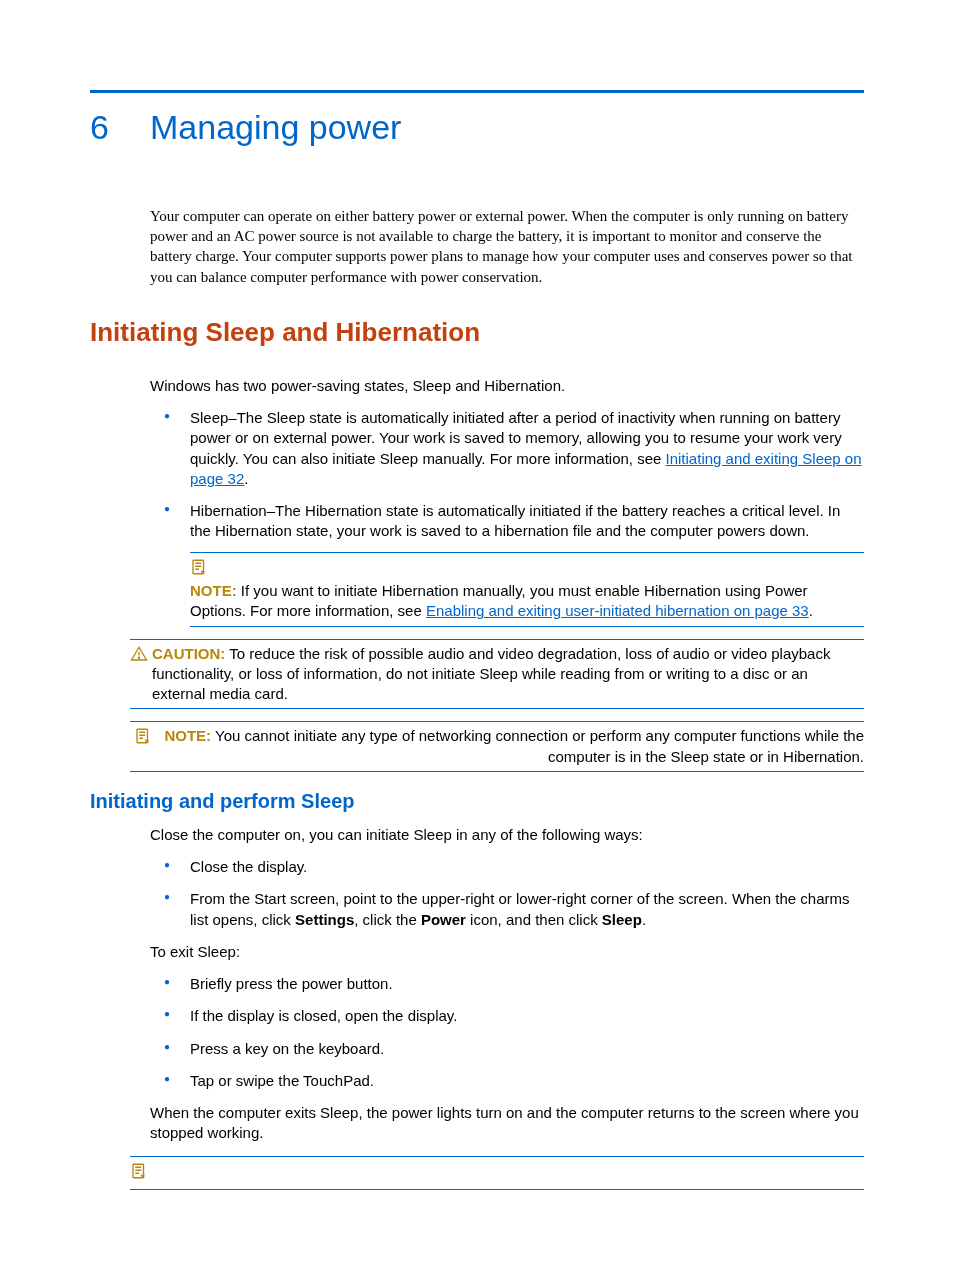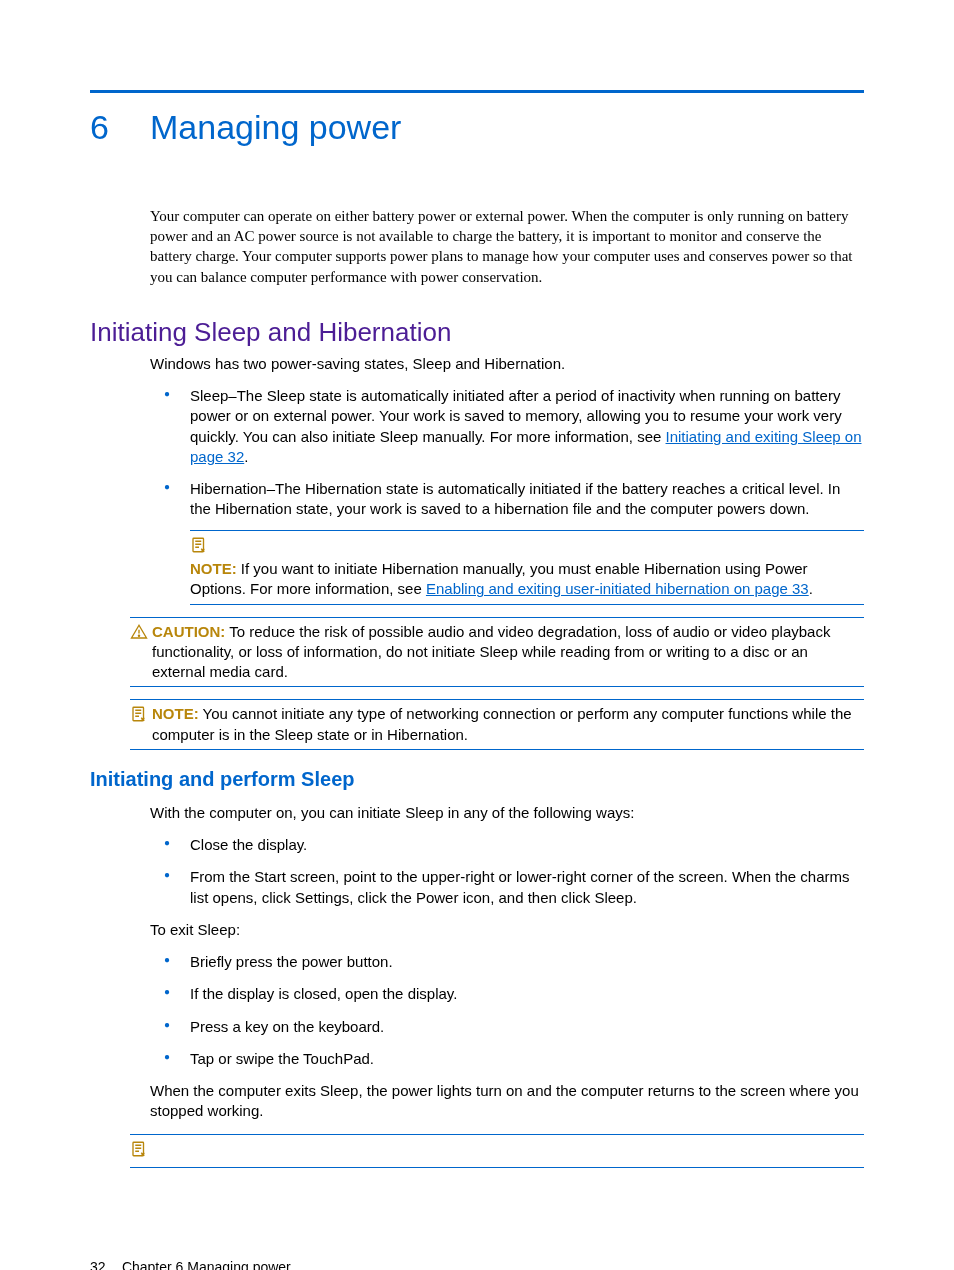--- a/index.html
+++ b/index.html
@@ -18,24 +18,24 @@
   }
   h1.chapter {
     color: #0066cc;
     font-size: 34px;
     font-weight: normal;
     margin: 0 0 55px 0;
   }
   h1.chapter .chap-num { display:inline-block; width:60px; }
   .intro { margin-left: 60px; margin-bottom: 28px; font-family: Liberation Serif, serif; }
   h2.section {
-    color: #4c1d95;
+    color: #c2410c;
     font-size: 26px;
-    font-weight: normal;
-    margin: 0 0 4px 0;
+    font-weight: bold;
+    margin: 0 0 26px 0;
   }
   h3.subsection {
     color: #0066cc;
     font-size: 20px;
     font-weight: bold;
     margin: 16px 0 10px 0;
   }
   .body-indent { margin-left: 60px; }
   p { margin: 0 0 12px 0; }
   ul.bullets { list-style: none; padding: 0; margin: 0 0 12px 0; }
@@ -62,21 +62,21 @@
   }
   .admon.nested { margin-left: 40px; }
   .admon .icon { flex: 0 0 22px; color: #b8860b; font-size: 17px; line-height: 1.2; padding-top:1px;}
   .admon .content { flex: 1; }
   .admon .label { font-weight: bold; color: #b8860b; }
   .footer {
     margin-top: 90px;
     font-size: 14px;
   }
   .footer .pnum { display:inline-block; width:28px; }
-  b { font-weight: normal; }
+  b { font-weight: bold; }
 </style>
 </head>
 <body>
 
 <div class="top-rule"></div>
 
 <h1 class="chapter">
   <span class="chap-num">6</span><span>Managing power</span>
 </h1>
 
@@ -117,38 +117,38 @@
         <line x1="12" y1="9" x2="12" y2="14"></line>
         <circle cx="12" cy="17" r="0.8" fill="#b8860b"></circle>
       </svg>
   </div>
   <div class="content">
     <span class="label">CAUTION:</span>
     <span>To reduce the risk of possible audio and video degradation, loss of audio or video playback functionality, or loss of information, do not initiate Sleep while reading from or writing to a disc or an external media card.</span>
   </div>
 </div>
 
-<div class="admon" style="margin-left:40px;">
+<div class="admon" style="margin-left:40px;text-align:right;">
   <div class="icon">
     <svg width="18" height="18" viewBox="0 0 24 24" fill="none" stroke="#b8860b" stroke-width="1.8">
         <rect x="4" y="3" width="14" height="18" rx="1"></rect>
         <path d="M7 7h8M7 11h8M7 15h5"></path>
         <path d="M15 17l4 4M19 17l-4 4" stroke-width="2"></path>
       </svg>
   </div>
   <div class="content">
     <span class="label">NOTE:</span>
     <span>You cannot initiate any type of networking connection or perform any computer functions while the computer is in the Sleep state or in Hibernation.</span>
   </div>
 </div>
 
 <h3 class="subsection">Initiating and perform Sleep</h3>
 
 <div class="body-indent">
-  <p>With the computer on, you can initiate Sleep in any of the following ways:</p>
+  <p>Close the computer on, you can initiate Sleep in any of the following ways:</p>
 
   <ul class="bullets">
     <li>Close the display.</li>
     <li>
       <span>From the Start screen, point to the upper-right or lower-right corner of the screen. When the charms list opens, click </span><b>Settings</b><span>, click the </span><b>Power</b><span> icon, and then click </span><b>Sleep</b><span>.</span>
     </li>
   </ul>
 
   <p>To exit Sleep:</p>
 

